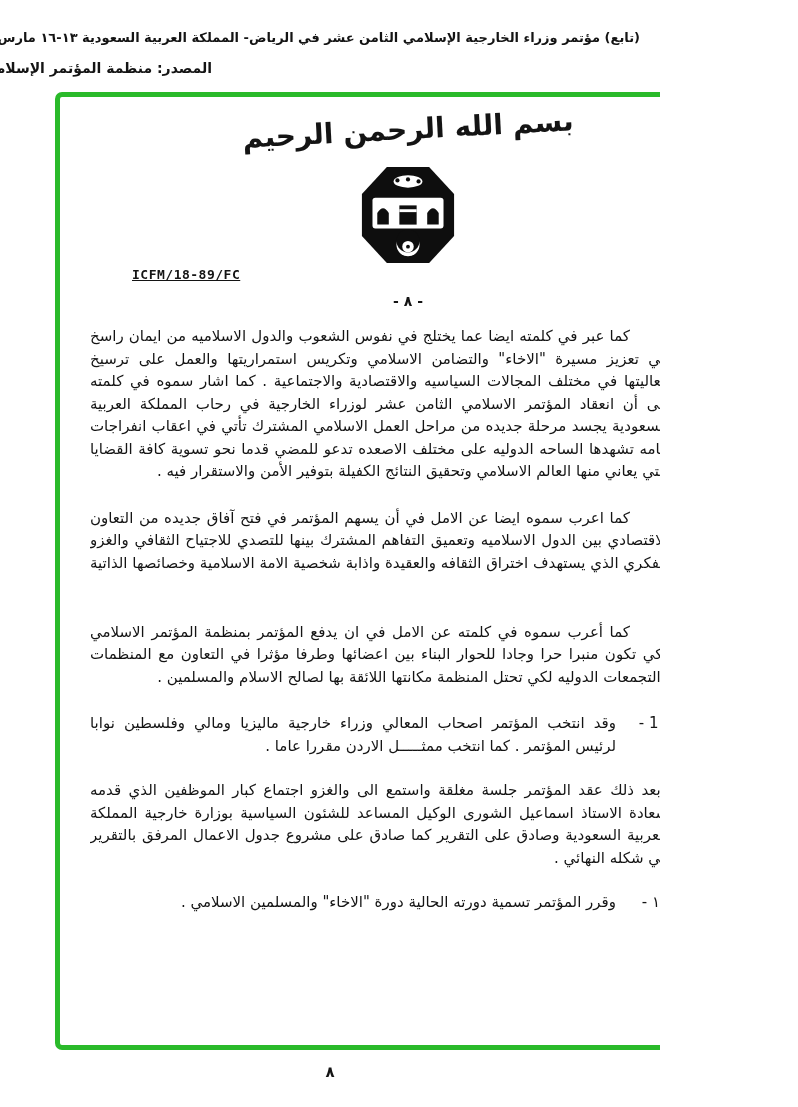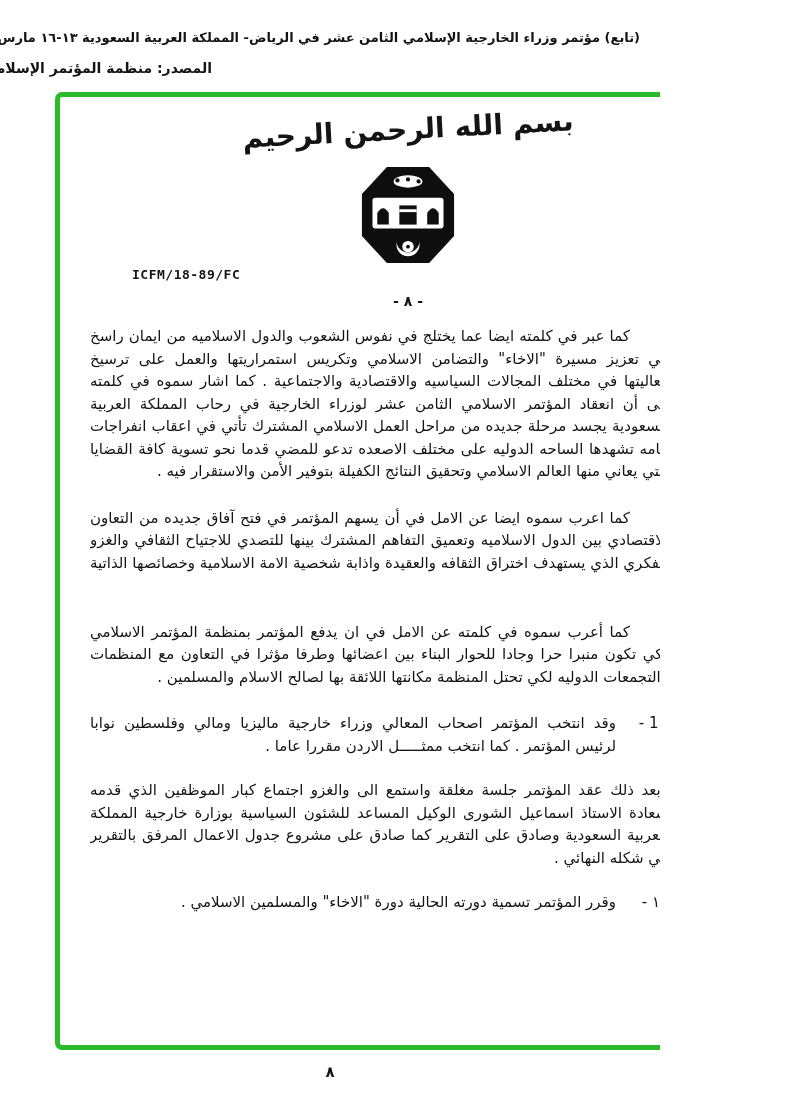--- a/index.html
+++ b/index.html
@@ -52,21 +52,21 @@
   }
   .emblem{
     position:absolute;top:68px;left:50%;
     transform:translateX(-50%);
     width:96px;height:100px;
   }
   .ref-code{
     position:absolute;left:72px;top:170px;
     direction:ltr;text-align:left;
     font-family:"DejaVu Sans Mono", monospace;
-    font-size:13px;font-weight:bold;letter-spacing:0.5px;
+    font-size:13px;font-weight:bold;letter-spacing:0.5px;text-decoration:underline;
   }
   .page-marker{
     position:absolute;top:196px;left:0;right:0;
     direction:rtl;text-align:center;
     font-size:14px;font-weight:bold;
   }
   .doc-body{
     position:absolute;top:228px;left:30px;right:88px;bottom:6px;
     direction:rtl;
     font-size:15px;font-weight:normal;line-height:1.5;

